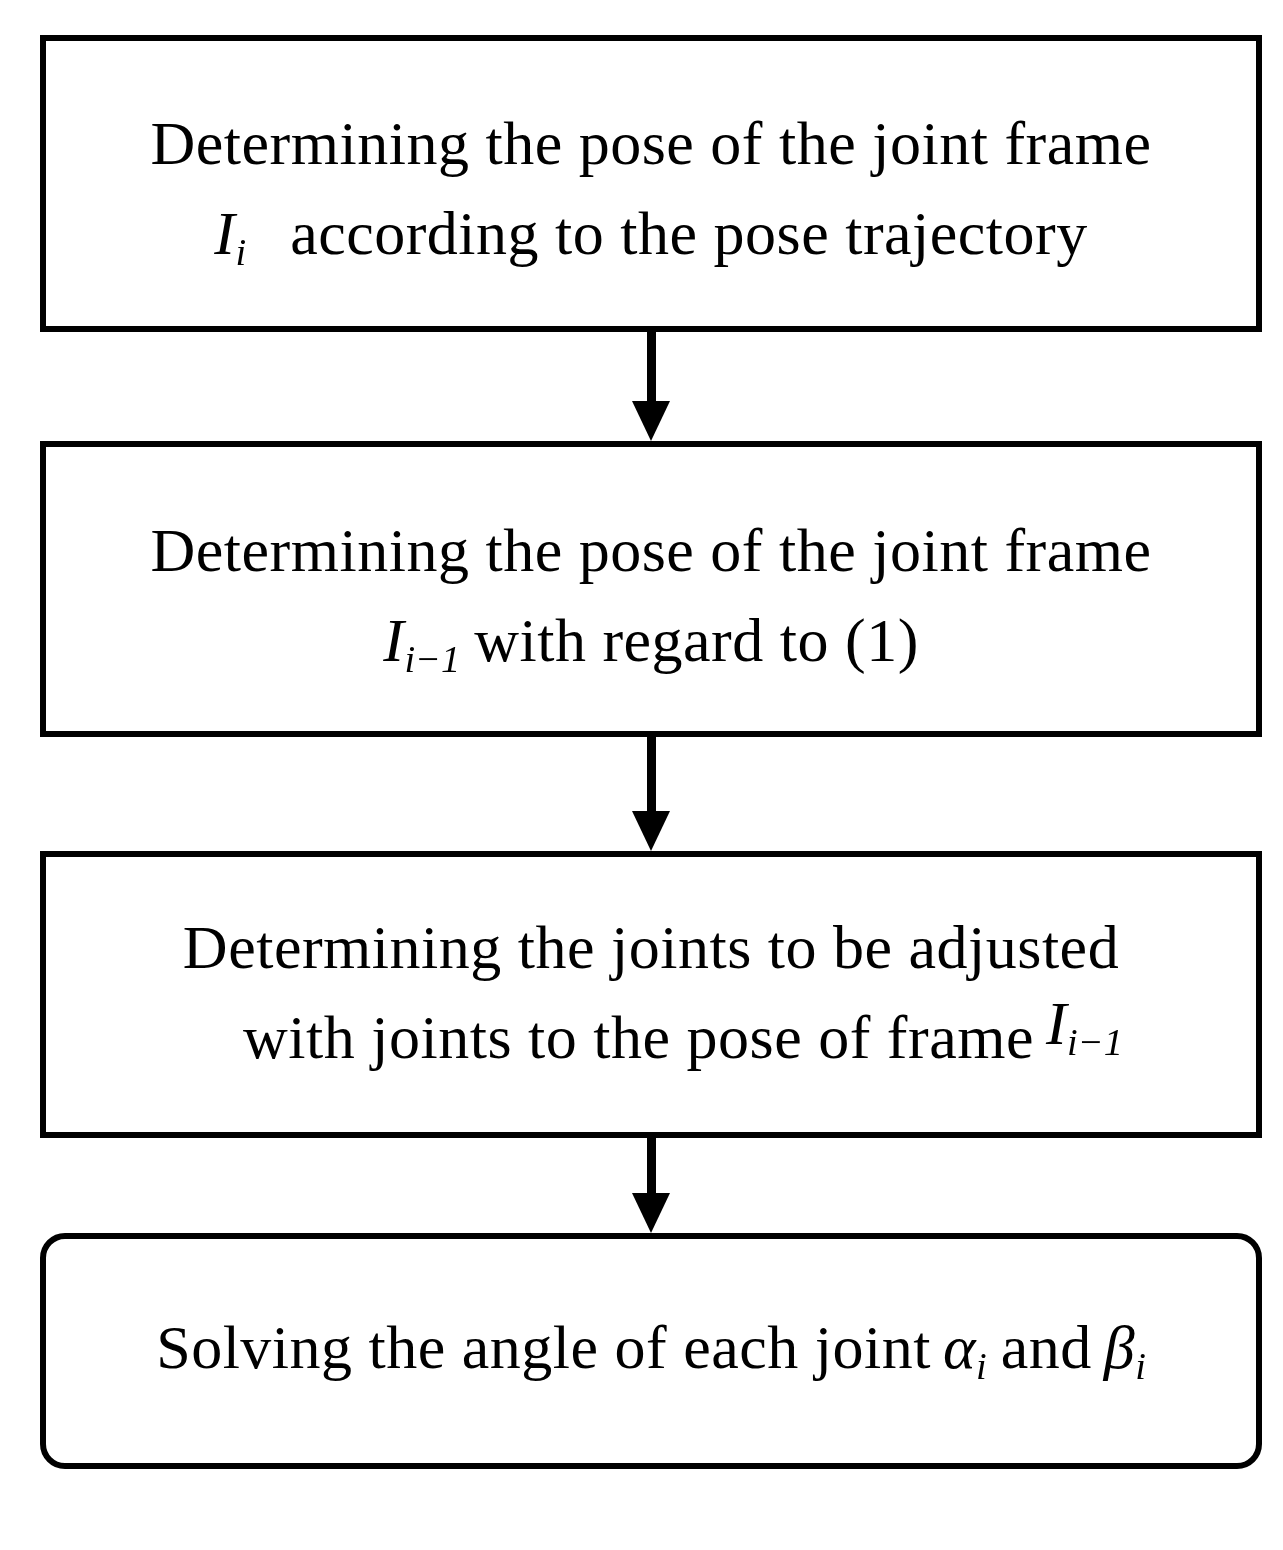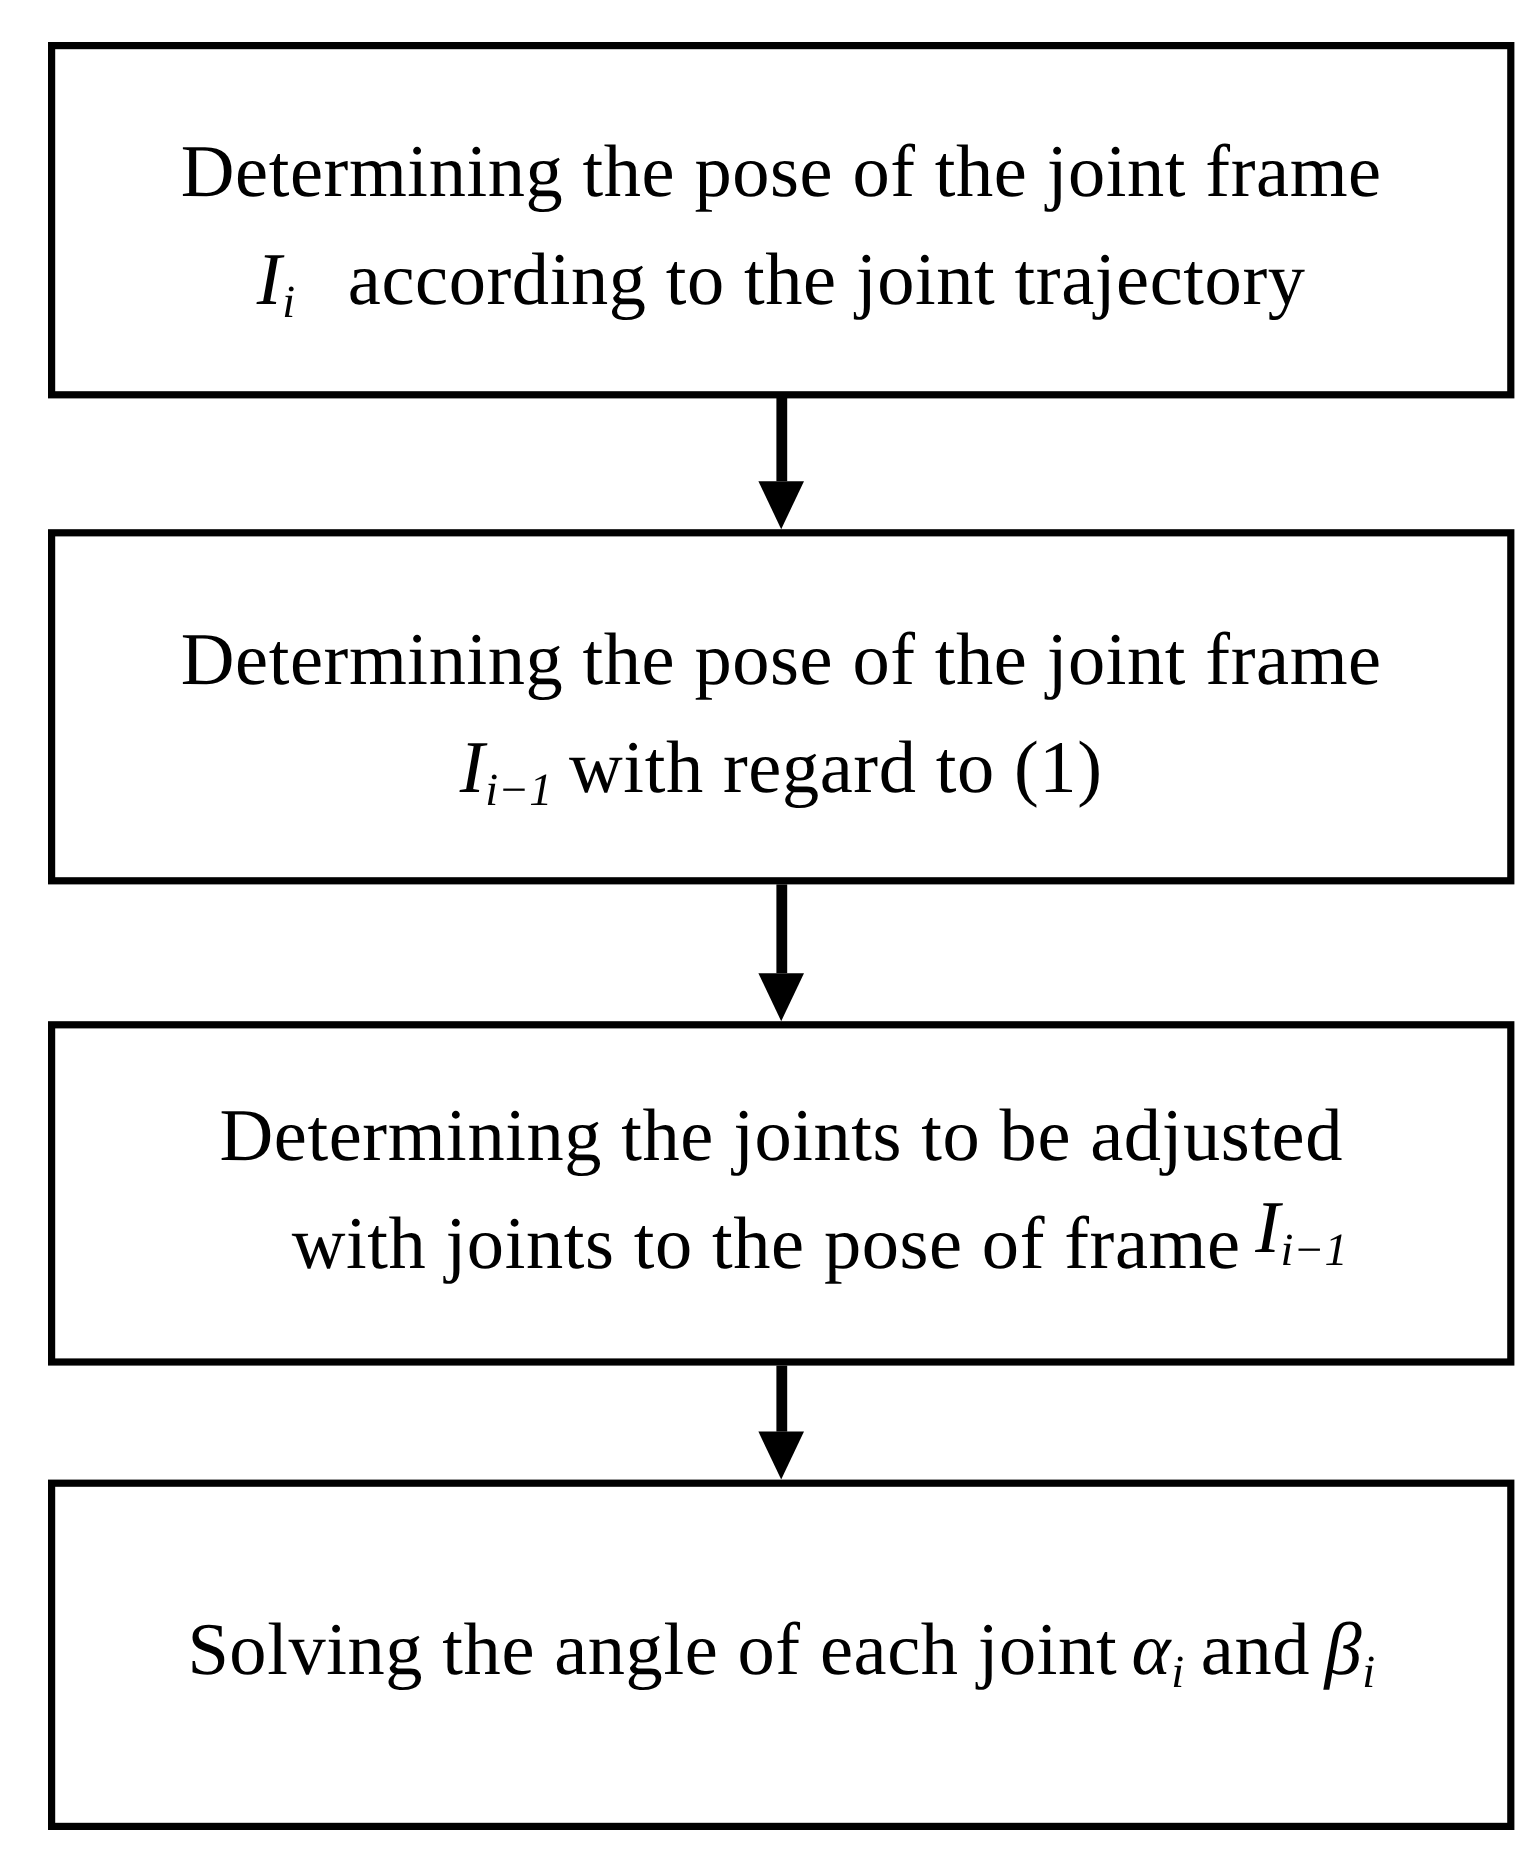--- a/index.html
+++ b/index.html
@@ -24,21 +24,21 @@
     border: 6px solid #000000;
     background: #ffffff;
     display: flex;
     flex-direction: column;
     justify-content: center;
     align-items: center;
   }
   #box1 { top: 35px;   height: 297px; padding-top: 16px; }
   #box2 { top: 441px;  height: 296px; padding-top: 20px; }
   #box3 { top: 851px;  height: 287px; padding-top: 2px; }
-  #box4 { top: 1233px; height: 292px; }
+  #box4 { top: 1233px; height: 236px; border-radius: 25px; }
   .line {
     font-size: 62px;
     line-height: 90px;
     letter-spacing: 0.5px;
     white-space: nowrap;
     text-align: center;
   }
   .mi {
     font-style: italic;
   }
@@ -82,21 +82,21 @@
     border-top: 40px solid #000000;
   }
 </style>
 </head>
 <body>
 
 <div id="canvas">
 
   <div class="flow-box" id="box1">
     <div class="line">Determining the pose of the joint frame</div>
-    <div class="line"><span class="math-gap-wide"><span class="mi">I</span><span class="msub">i</span></span><span>according to the joint trajectory</span></div>
+    <div class="line"><span class="math-gap-wide"><span class="mi">I</span><span class="msub">i</span></span><span>according to the pose trajectory</span></div>
   </div>
 
   <div class="arrow" id="arrow1">
     <div class="shaft"></div>
     <div class="head"></div>
   </div>
 
   <div class="flow-box" id="box2">
     <div class="line">Determining the pose of the joint frame</div>
     <div class="line"><span class="math-gap"><span class="mi">I</span><span class="msub">i−1</span></span><span>with regard to (1)</span></div>

